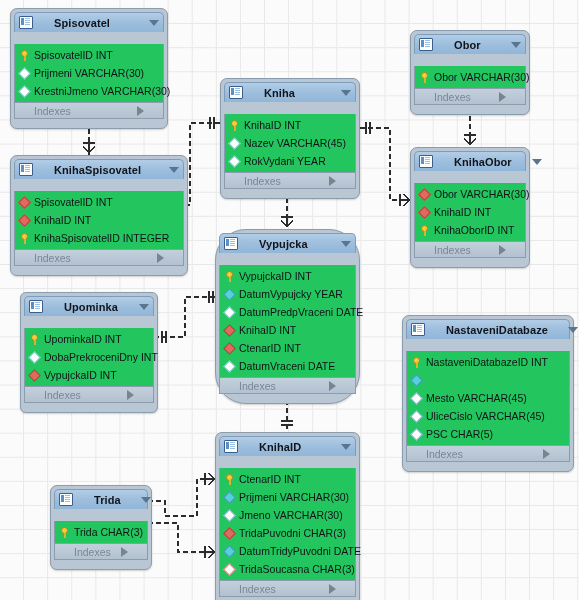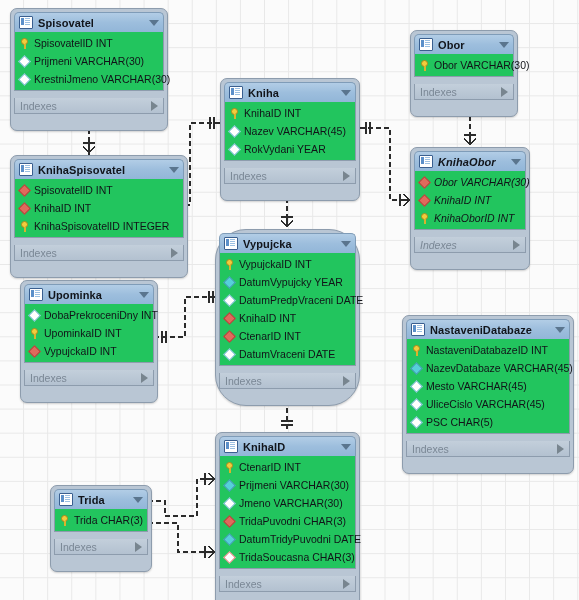--- a/index.html
+++ b/index.html
@@ -28,24 +28,25 @@
     box-sizing:border-box;
     box-shadow:0 1px 2px rgba(0,0,0,0.18);
     padding:0 4px 9px 4px;
   }
   .tbl-title{
     height:20px;
     border-radius:5px 5px 0 0;
     background:linear-gradient(to bottom,#b2cde6 0%,#9dbedd 50%,#92b6d8 100%);
     border:1px solid #7f9cb8;
     border-bottom:none;
-    margin:3px -1px 0 -1px;
+    margin:3px -1px 12px -1px;
     display:flex;align-items:center;
     padding:0 4px;
     box-sizing:border-box;
+    gap:16px;
   }
   .tbl-icon{
     width:12px;height:11px;flex:0 0 auto;
     background:#ffffff;
     border:1px solid #3a5f8f;
     border-radius:1px;
     margin-right:5px;
     position:relative;
     overflow:hidden;
   }
@@ -93,22 +94,22 @@
     content:"";position:absolute;left:3.5px;top:6px;width:2px;height:5px;background:#d9b32c;
   }
   .dia{width:9px;height:9px;transform:rotate(45deg);box-sizing:border-box;}
   .dia.blue-o{background:#ffffff;border:1.4px solid #63b8c4;}
   .dia.blue-f{background:#56d0da;border:1.4px solid #3f9aa6;}
   .dia.red-f{background:#e06a5c;border:1.4px solid #a9453a;}
   .dia.red-o{background:#ffffff;border:1.4px solid #d98078;}
   .idx{
     display:flex;align-items:center;justify-content:space-between;
     height:16px;
-    margin:7px -1px;
-    padding:0 5px;
+    margin:0 -1px;
+    padding:0 19px;
     background:linear-gradient(to bottom,#c3cfdb 0%,#b3c1d0 100%);
     border:1px solid #8d9cad;
     border-top:none;
     border-radius:0 0 0 0;
     font-size:10.5px;
     color:#7a8795;
     box-sizing:border-box;
   }
   .idx-arrow{
     width:0;height:0;
@@ -286,38 +287,38 @@
           <div class="col">
             <span class="gly dia blue-o"></span>
             <span>RokVydani YEAR</span>
           </div>
         </div>
         <div class="idx">
           <span>Indexes</span>
           <span class="idx-arrow"></span>
         </div>
       </div>
-      <div class="table" style="left: 410px; top: 30px; width: 108px;">
+      <div class="table" style="left: 410px; top: 30px; width: 120px;">
         <div class="tbl-title">
           <span class="tbl-icon"></span>
           <span class="tbl-name">Obor</span>
           <span class="caret"></span>
         </div>
         <div class="cols">
           <div class="col">
             <span class="gly key"></span>
             <span>Obor VARCHAR(30)</span>
           </div>
         </div>
         <div class="idx">
           <span>Indexes</span>
           <span class="idx-arrow"></span>
         </div>
       </div>
-      <div class="table" style="left: 410px; top: 147px; width: 120px; font-style: italic;">
+      <div class="table" style="left: 410px; top: 147px; width: 120px;">
         <div class="tbl-title">
           <span class="tbl-icon"></span>
           <span class="tbl-name">KnihaObor</span>
           <span class="caret"></span>
         </div>
         <div class="cols">
           <div class="col">
             <span class="gly dia red-f"></span>
             <span>Obor VARCHAR(30)</span>
           </div>
@@ -365,36 +366,36 @@
           <div class="col">
             <span class="gly dia blue-o"></span>
             <span>DatumVraceni DATE</span>
           </div>
         </div>
         <div class="idx">
           <span>Indexes</span>
           <span class="idx-arrow"></span>
         </div>
       </div>
-      <div class="table" style="left: 20px; top: 280px; width: 138px;">
+      <div class="table" style="left: 20px; top: 292px; width: 138px; border-radius: 6px;">
         <div class="tbl-title">
           <span class="tbl-icon"></span>
           <span class="tbl-name">Upominka</span>
           <span class="caret"></span>
         </div>
         <div class="cols">
           <div class="col">
+            <span class="gly key"></span>
+            <span>UpominkaID INT</span>
+          </div>
+          <div class="col">
             <span class="gly dia blue-o"></span>
             <span>DobaPrekroceniDny INT</span>
           </div>
           <div class="col">
-            <span class="gly key"></span>
-            <span>UpominkaID INT</span>
-          </div>
-          <div class="col">
             <span class="gly dia red-f"></span>
             <span>VypujckaID INT</span>
           </div>
         </div>
         <div class="idx">
           <span>Indexes</span>
           <span class="idx-arrow"></span>
         </div>
       </div>
       <div class="table" style="left: 402px; top: 315px; width: 172px;">
@@ -403,21 +404,20 @@
           <span class="tbl-name">NastaveniDatabaze</span>
           <span class="caret"></span>
         </div>
         <div class="cols">
           <div class="col">
             <span class="gly key"></span>
             <span>NastaveniDatabazeID INT</span>
           </div>
           <div class="col">
             <span class="gly dia blue-f"></span>
-            <span>NazevDatabaze VARCHAR(45)</span>
           </div>
           <div class="col">
             <span class="gly dia blue-o"></span>
             <span>Mesto VARCHAR(45)</span>
           </div>
           <div class="col">
             <span class="gly dia blue-o"></span>
             <span>UliceCislo VARCHAR(45)</span>
           </div>
           <div class="col">

